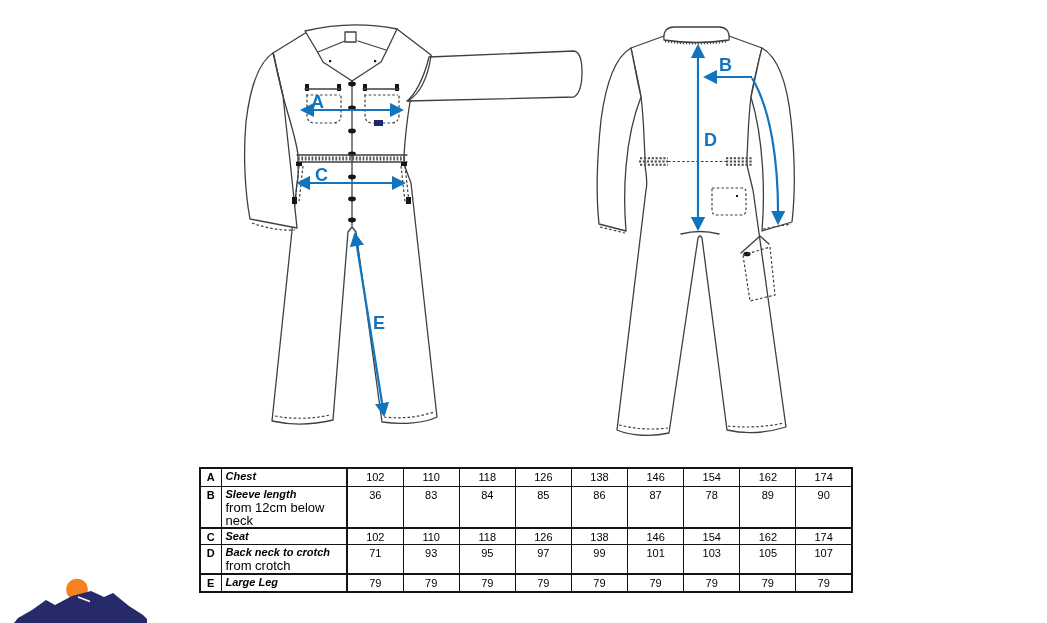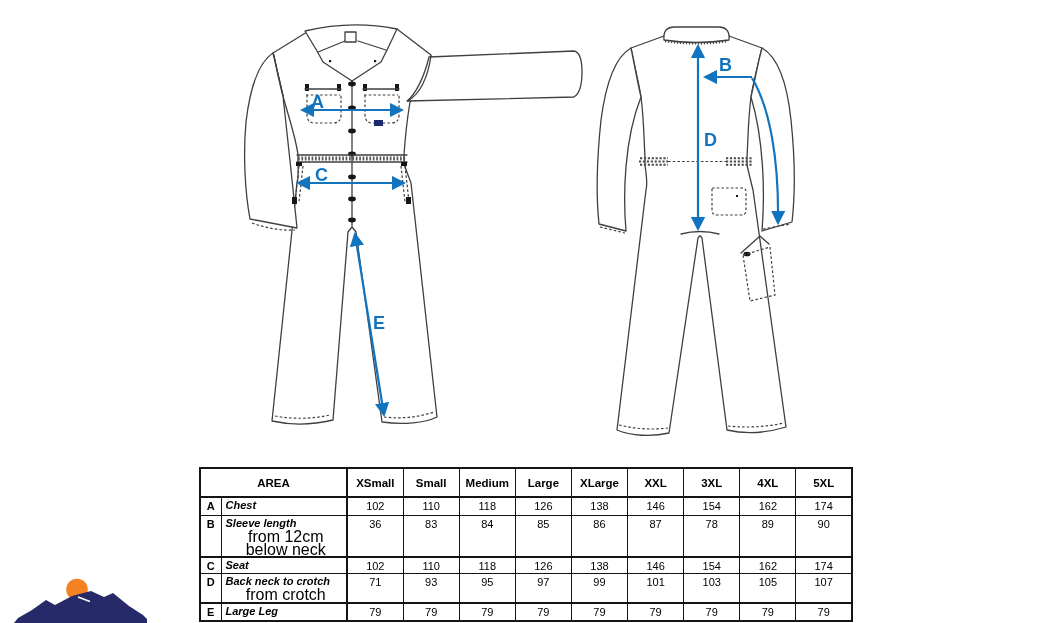--- a/index.html
+++ b/index.html
@@ -30,21 +30,21 @@
   .size-table{border:2px solid #141414;}
   .size-table th{font-weight:bold;font-size:11.5px;text-align:center;vertical-align:middle;padding:0;}
   .size-table td{padding:0;vertical-align:top;line-height:14px;}
   tr.hdr{height:29px;}
   tr.hdr th{border-bottom:2px solid #141414;}
   tr.thickb td{border-bottom:2px solid #141414;}
   td.letter{text-align:center;font-weight:bold;padding-top:1px;}
   td.area-cell{border-right:2px solid #141414;}
   th.area-head{border-right:2px solid #141414;}
   .area-name{display:block;font-weight:bold;padding-left:4px;font-style:italic;}
-  .area-note{display:block;font-weight:normal;font-size:16px;padding-left:4px;line-height:13px;text-align:center;}
+  .area-note{display:block;font-weight:normal;font-size:13px;padding-left:4px;line-height:13px;}
   td.val{text-align:center;padding-top:1px;margin-left:44px;}
   tr.rA{height:18px;} tr.rB{height:31px;} tr.rC{height:16px;} tr.rD{height:30px;} tr.rE{height:18px;}
   
   .logo{position:absolute;left:14px;top:577px;width:135px;height:46px;}
 </style>
 </head>
 <body>
 
 <svg class="diagram-svg" width="1047" height="462" viewBox="0 0 1047 462">
   <defs>
@@ -220,32 +220,20 @@
     </g>
   </g>
 </svg>
 
 <table class="size-table">
   <colgroup>
       <col style="width:21px">
       <col style="width:126px">
     </colgroup>
   <tbody>
-  <tr class="hdr">
-    <th class="area-head" colspan="2">AREA</th>
-    <th>XSmall</th>
-    <th>Small</th>
-    <th>Medium</th>
-    <th>Large</th>
-    <th>XLarge</th>
-    <th>XXL</th>
-    <th>3XL</th>
-    <th>4XL</th>
-    <th>5XL</th>
-  </tr>
 
   <tr class="rA">
     <td class="letter">A</td>
     <td class="area-cell">
           <span class="area-name">Chest</span>
         </td>
     <td class="val">102</td>
     <td class="val">110</td>
     <td class="val">118</td>
     <td class="val">126</td>

